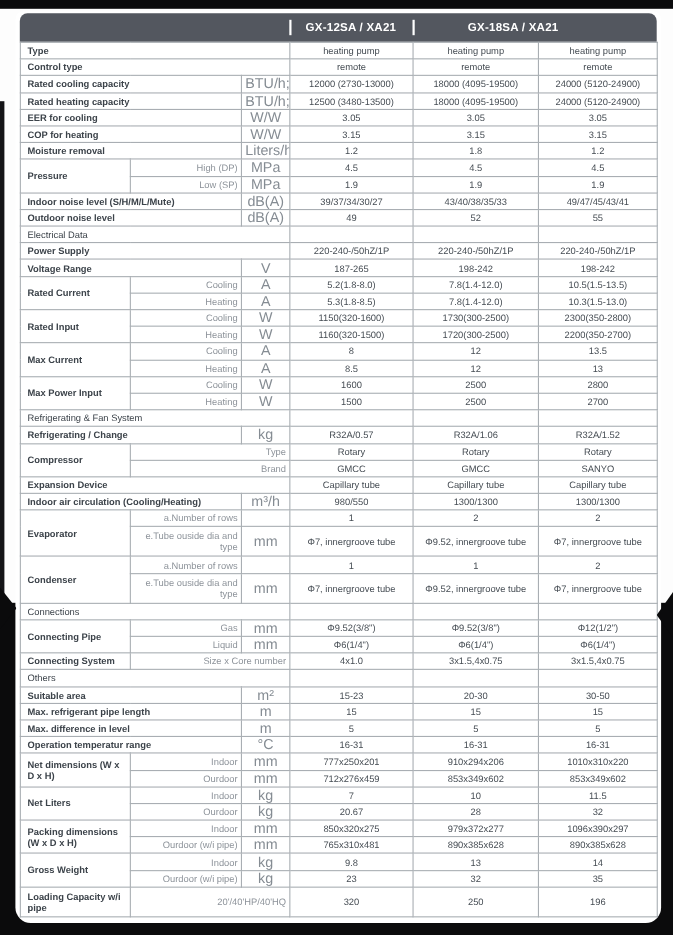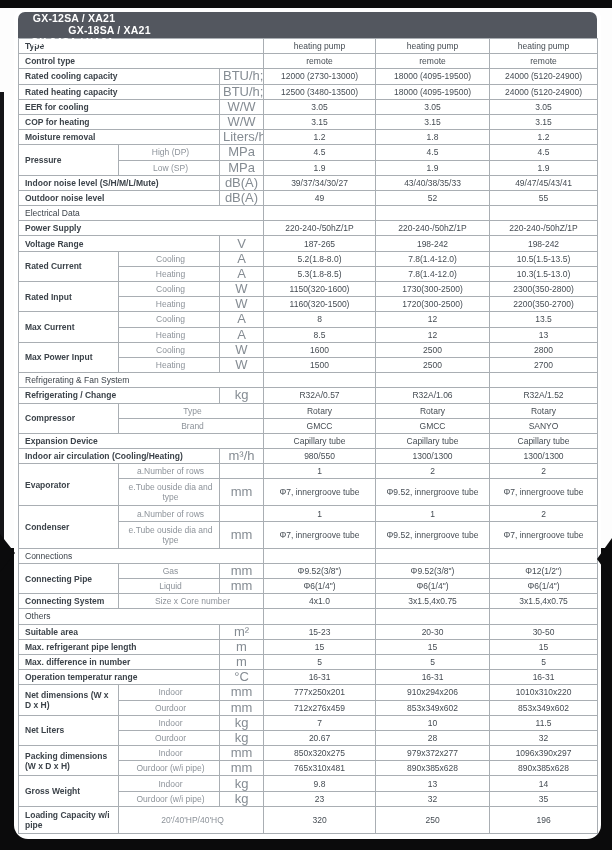--- a/index.html
+++ b/index.html
@@ -10,40 +10,40 @@
   }
   .page-top{position:absolute;left:0;top:8px;width:612px;height:540px;background:#fdfdfd;}
   .left-sliver{position:absolute;left:0;top:92px;width:4px;height:456px;background:#141417;}
   .card{
     position:absolute;left:14px;top:10px;width:587px;box-sizing:border-box;
     background:#ffffff;border-radius:8px 8px 14px 14px;
     padding:2px 4px 5px 4px;z-index:2;
   }
   .header-bar{
     display:flex;height:26px;background:#53575f;border-radius:7px 7px 0 0;
-    align-items:stretch;width:579px;box-sizing:border-box;flex-direction:column;
+    align-items:stretch;width:579px;box-sizing:border-box;
   }
   .header-spacer{width:245px;}
   .model-cell{
     position:relative;display:flex;align-items:center;justify-content:center;
     color:#ffffff;font-weight:bold;font-size:10.5px;letter-spacing:0.2px;white-space:nowrap;
   }
   .model-cell.w1{width:112px;}
   .model-cell.w2{width:99px;padding-left:42px;}
   .model-cell.w3{width:108px;}
   .model-sep{position:absolute;left:0;top:6px;bottom:6px;width:1.5px;background:#ffffff;}
   table.spec{border-collapse:collapse;table-layout:fixed;width:579px;}
   td{
     border:1px solid #a9aeb3;font-size:8.5px;color:#454c53;
     padding:1px 3px;height:12.2px;text-align:center;line-height:10px;
     overflow:hidden;vertical-align:middle;
   }
   td.lab{text-align:left;font-weight:bold;color:#3c434a;padding-left:6px;}
   td.sect{text-align:left;font-weight:normal;color:#3c434a;padding-left:6px;}
-  td.sub{text-align:center;color:#8d939a;padding-left:6px;}
+  td.sub{text-align:right;color:#8d939a;padding-left:6px;}
   td.unit{color:#858c93;font-size:13px;}
   td.val{color:#454c53;}
   tr.tall td{height:24px;}
   .wedge-left{
     position:absolute;left:0;top:534px;width:15px;height:38px;background:#0b0b0c;
     clip-path:polygon(0 0, 100% 50%, 0 100%);z-index:3;
   }
   .wedge-right{
     position:absolute;left:597px;top:538px;width:15px;height:42px;background:#0b0b0c;
     clip-path:polygon(100% 0, 0 50%, 100% 100%);z-index:3;
@@ -59,24 +59,20 @@
   <div class="header-bar">
     <div class="header-spacer"></div>
     <div class="model-cell w1">
       <span class="model-sep"></span>
       <span>GX-12SA / XA21</span>
     </div>
     <div class="model-cell w2">
       <span class="model-sep"></span>
       <span>GX-18SA / XA21</span>
     </div>
-    <div class="model-cell w3">
-      <span class="model-sep"></span>
-      <span>GX-24SA / XA21</span>
-    </div>
   </div>
   <table class="spec">
     <colgroup>
       <col style="width:100px">
         <col style="width:101px">
         <col style="width:44px">
       <col style="width:112px">
         <col style="width:114px">
         <col style="width:108px">
     </colgroup>
@@ -347,21 +343,21 @@
           <td class="val">30-50</td>
         </tr>
         <tr>
           <td colspan="2" class="lab">Max. refrigerant pipe length</td>
           <td class="unit">m</td>
           <td class="val">15</td>
           <td class="val">15</td>
           <td class="val">15</td>
         </tr>
         <tr>
-          <td colspan="2" class="lab">Max. difference in number</td>
+          <td colspan="2" class="lab">Max. difference in level</td>
           <td class="unit">m</td>
           <td class="val">5</td>
           <td class="val">5</td>
           <td class="val">5</td>
         </tr>
         <tr>
           <td colspan="2" class="lab">Operation temperatur range</td>
           <td class="unit">°C</td>
           <td class="val">16-31</td>
           <td class="val">16-31</td>

